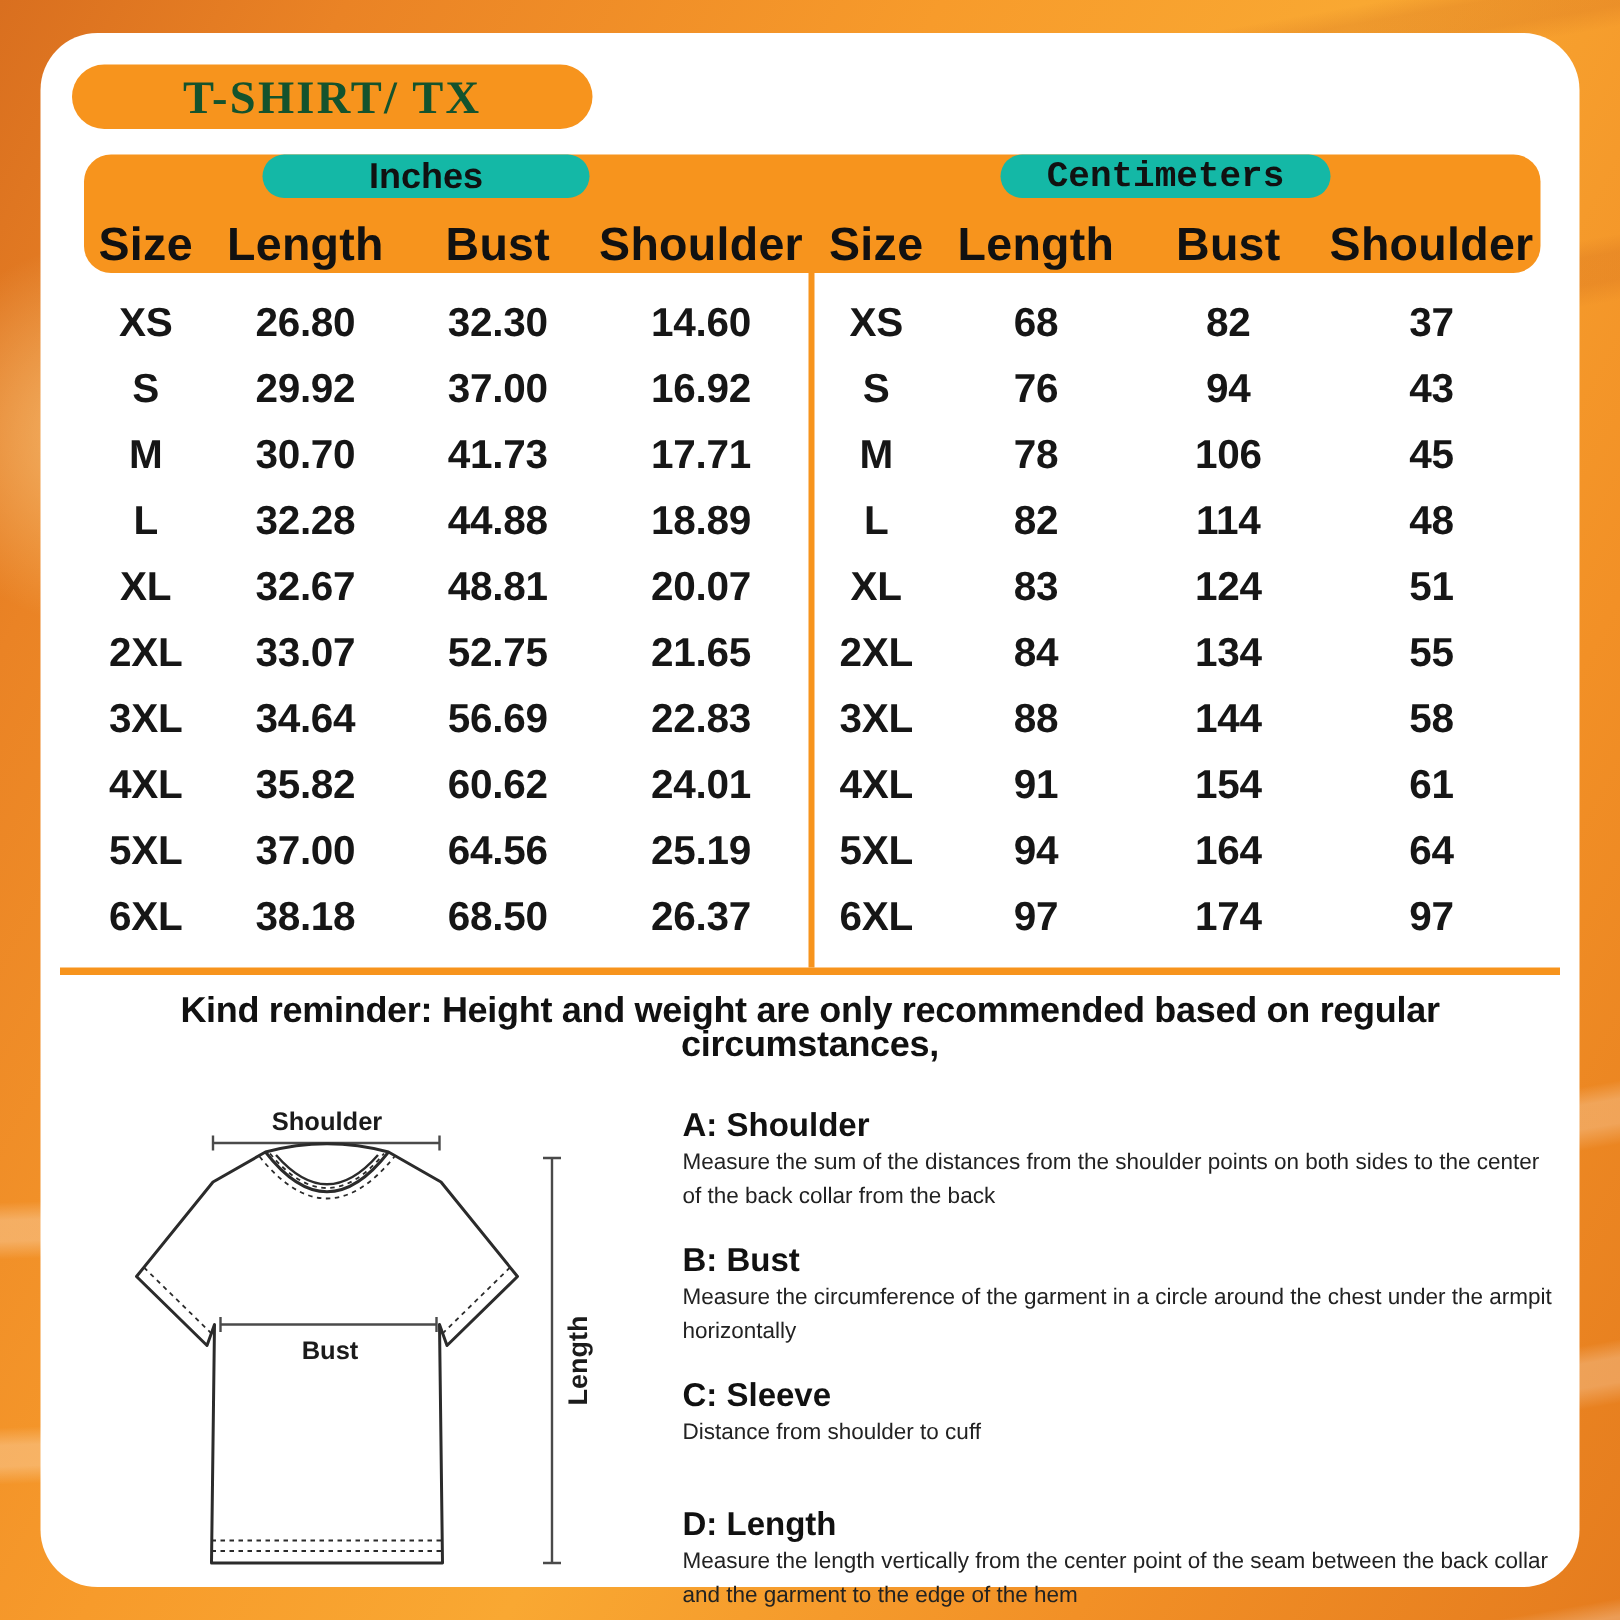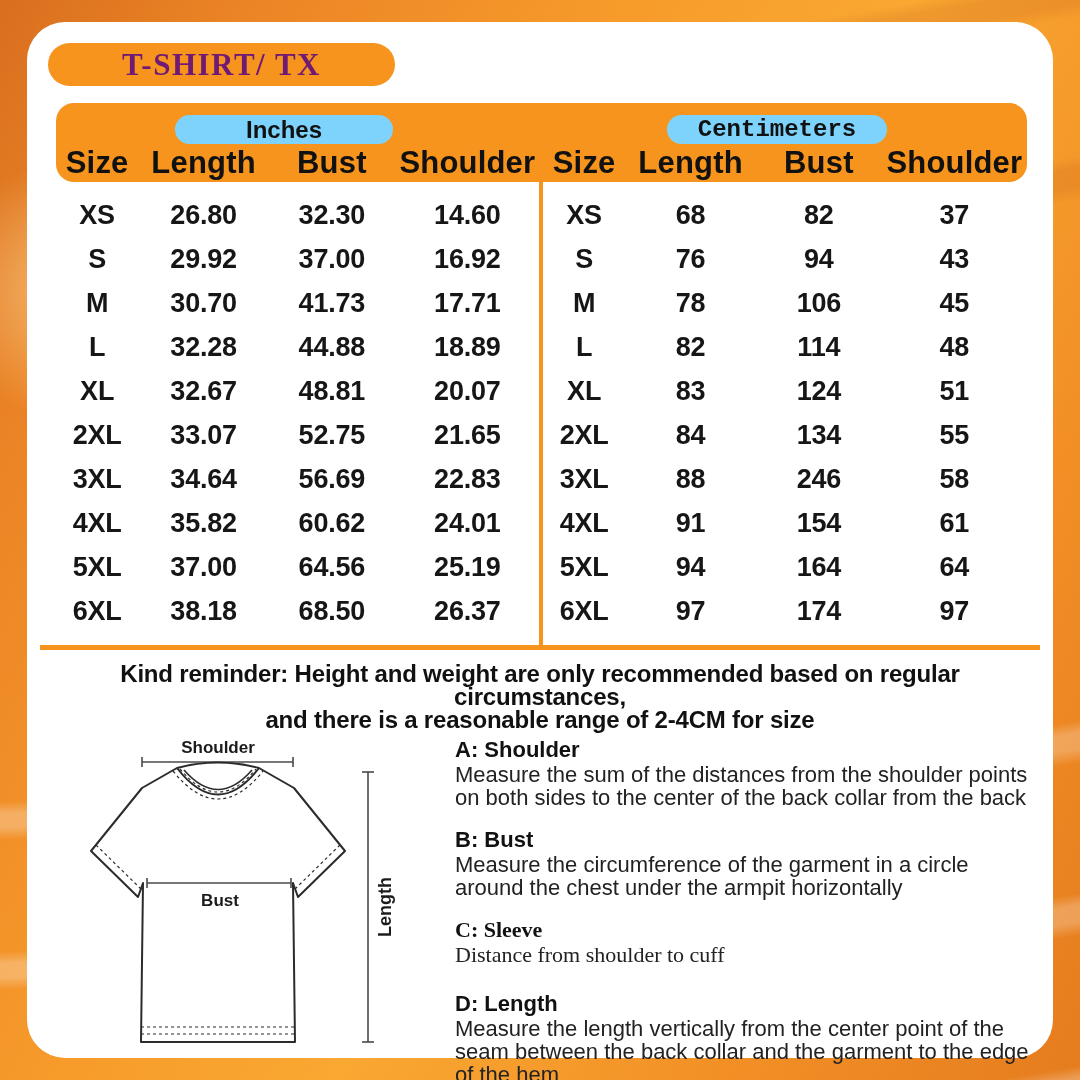--- a/index.html
+++ b/index.html
@@ -27,30 +27,30 @@
     background: repeating-linear-gradient(10deg, rgba(180,60,10,0) 0 60px, rgba(170,60,15,.25) 74px 92px, rgba(180,60,10,0) 104px 180px);
   }
   .card {
     position:absolute; left:27px; top:22px; width:1026px; height:1036px;
     background:#ffffff; border-radius:38px;
   }
   .title-badge {
     position:absolute; left:48px; top:43px; width:347px; height:43px;
     background:var(--orange,#F7941D); border-radius:22px;
     display:flex; align-items:center; justify-content:center;
-    color:#701a75; font-family:"Liberation Serif", serif; font-weight:bold;
+    color:#14532d; font-family:"Liberation Serif", serif; font-weight:bold;
     font-size:31px; letter-spacing:1.5px;
   }
   .band {
     position:absolute; left:56px; top:103px; width:971px; height:79px;
     background:var(--orange,#F7941D); border-radius:18px;
   }
   .unit-pill {
-    position:absolute; top:12px; height:29px; background:#7dd3fc; border-radius:15px;
-    display:flex; align-items:center; justify-content:center;
+    position:absolute; top:0; height:29px; background:#14b8a6; border-radius:15px;
+    display:flex; align-items:flex-end; justify-content:center;
     font-weight:bold; font-size:24px; color:#111;
   }
   .unit-pill.in { left:119px; width:218px; }
   .unit-pill.cm { left:611px; width:220px;font-family:Liberation Mono, monospace; }
   .head-grid {
     position:absolute; top:42px; height:34px; width:484px;
     display:grid; grid-template-columns:17% 27% 26% 30%;
     align-items:center;
   }
   .head-grid.left { left:0; }
@@ -65,22 +65,22 @@
   .vdivider { position:absolute; left:539px; top:182px; width:4px; height:463px; background:var(--orange,#F7941D); }
   .hrule { position:absolute; left:40px; top:645px; width:1000px; height:5px; background:var(--orange,#F7941D); }
   .reminder {
     position:absolute; left:58px; top:662px; width:964px; text-align:center;
     font-weight:bold; font-size:24px; line-height:23px; color:#111; letter-spacing:-.2px;
   }
   .diagram { position:absolute; left:85px; top:733px; width:360px; height:320px; }
   .instructions { position:absolute; left:455px; top:736px; width:586px; }
   .inst-section { margin-bottom:17px; }
   .inst-heading { font-weight:bold; font-size:22px; line-height:27px; color:#111; }
-  .inst-body { font-size:22px; line-height:23px; color:#222; }
-  .inst-section.gap { margin-bottom:24px;font-family:Liberation Serif, serif; }
+  .inst-body { font-size:15px; line-height:23px; color:#222; }
+  .inst-section.gap { margin-bottom:36px; }
 </style>
 </head>
 <body>
 
 <div class="page">
   <div class="glow"></div>
   <div class="streak tr"></div>
   <div class="streak bl"></div>
   <div class="streak br"></div>
 
@@ -207,21 +207,21 @@
         </div>
         <div class="trow">
           <div class="tcell">2XL</div>
           <div class="tcell">84</div>
           <div class="tcell">134</div>
           <div class="tcell">55</div>
         </div>
         <div class="trow">
           <div class="tcell">3XL</div>
           <div class="tcell">88</div>
-          <div class="tcell">246</div>
+          <div class="tcell">144</div>
           <div class="tcell">58</div>
         </div>
         <div class="trow">
           <div class="tcell">4XL</div>
           <div class="tcell">91</div>
           <div class="tcell">154</div>
           <div class="tcell">61</div>
         </div>
         <div class="trow">
           <div class="tcell">5XL</div>
@@ -236,21 +236,20 @@
           <div class="tcell">97</div>
         </div>
       </div>
   </div>
   <div class="vdivider"></div>
 
   <div class="hrule"></div>
 
   <div class="reminder">
     <div>Kind reminder: Height and weight are only recommended based on regular circumstances,</div>
-    <div>and there is a reasonable range of 2-4CM for size</div>
   </div>
 
   <svg class="diagram" viewBox="0 0 360 320">
 
     <text id="lbl-shoulder" x="133" y="20" text-anchor="middle" font-size="17" font-weight="bold" fill="#1b1b1b">Shoulder</text>
     <g stroke="#4a4a4a" stroke-width="1.6">
       <line x1="57" y1="29" x2="208" y2="29"></line>
       <line x1="57" y1="24" x2="57" y2="34"></line>
       <line x1="208" y1="24" x2="208" y2="34"></line>
     </g>

